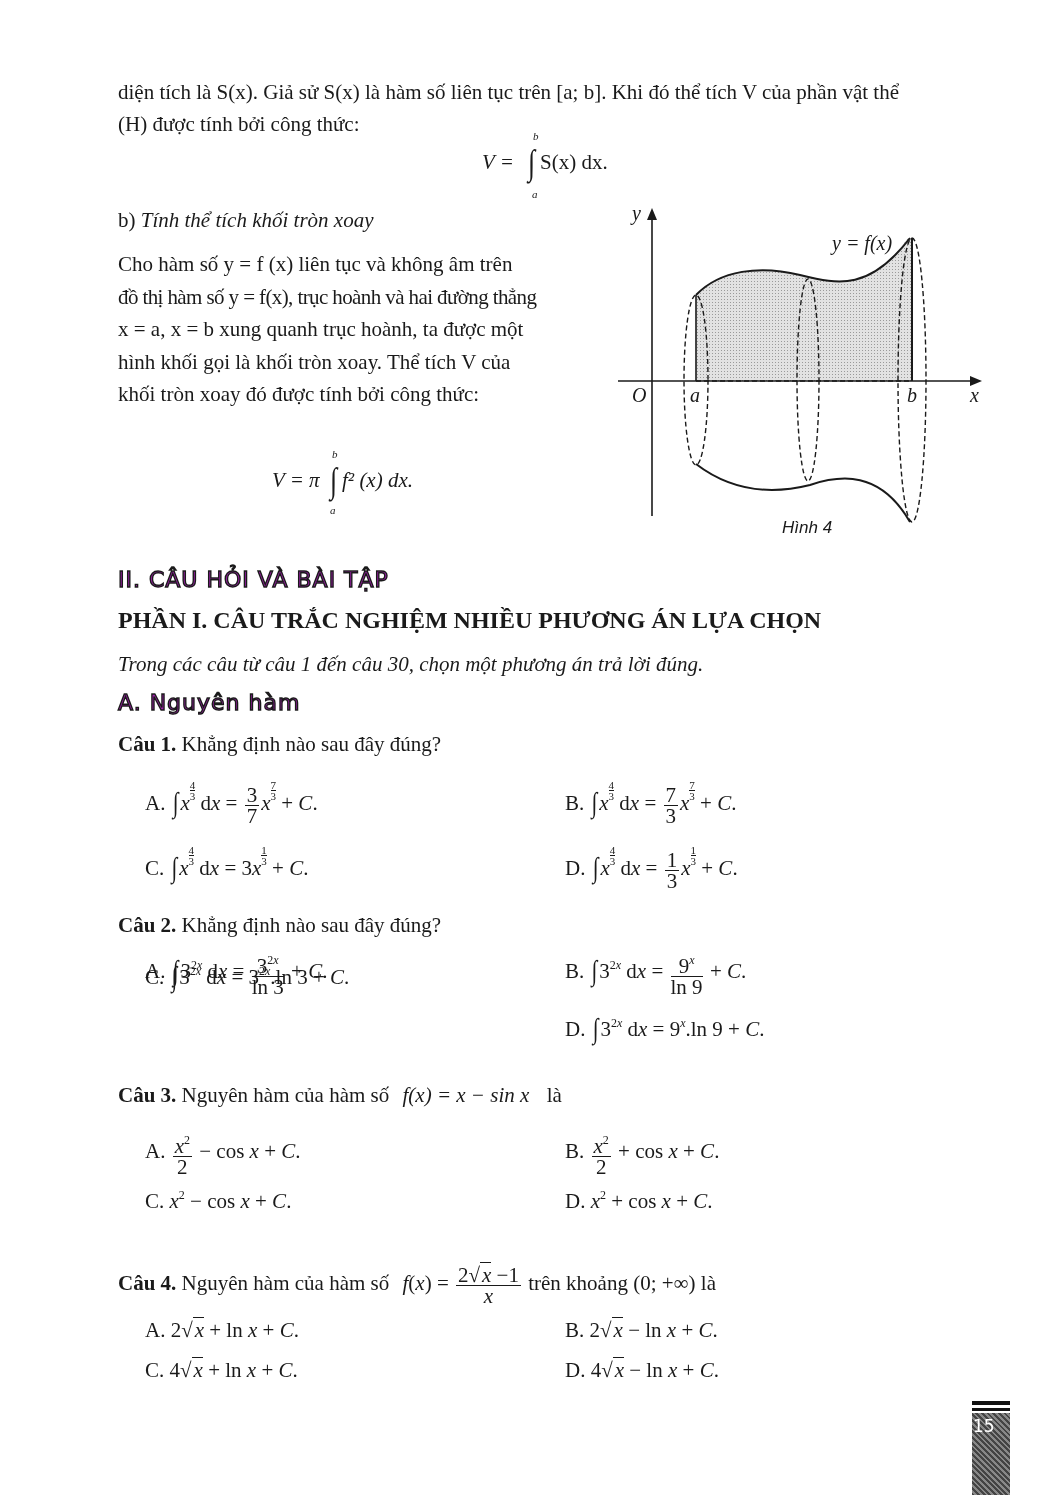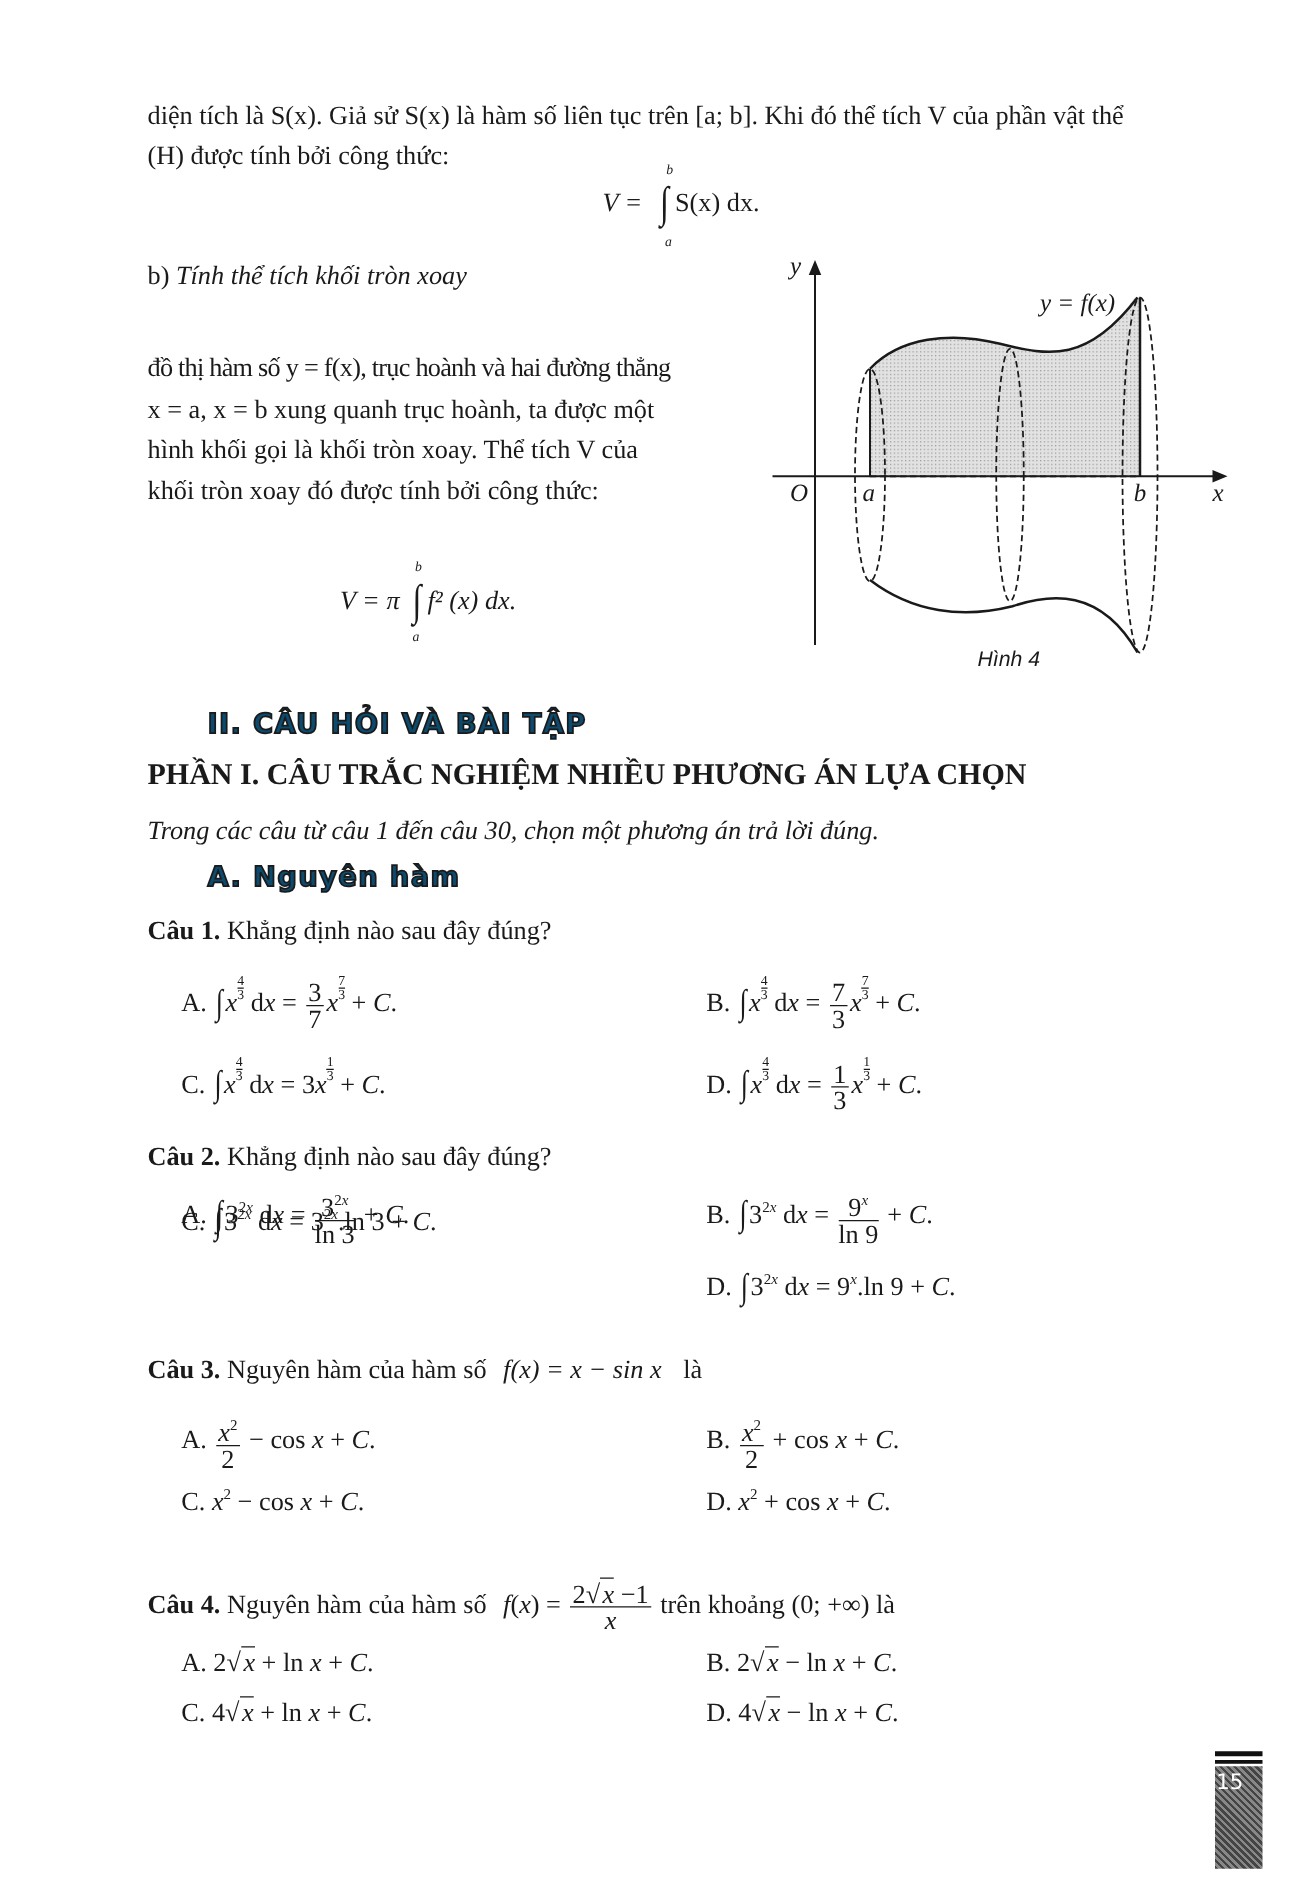--- a/index.html
+++ b/index.html
@@ -10,22 +10,22 @@
   i, .it { font-style: italic; }
   .int { display: inline-block; transform: scaleY(1.35); margin: 0 2px; }
   sup { font-size: 12px; vertical-align: 9px; }
   .frac { display: inline-block; vertical-align: middle; text-align: center; margin: 0 2px; }
   .frac > span { display: block; line-height: 20px; }
   .frac > .num { border-bottom: 1px solid #1a1a1a; padding: 0 2px; }
   .sfrac { display: inline-block; vertical-align: 10px; text-align: center; font-size: 11px; line-height: 10px; }
   .sfrac > span { display: block; }
   .sfrac > .num { border-bottom: 1px solid #1a1a1a; }
   .sqrt { border-top: 1px solid #1a1a1a; padding-left: 2px; }
-  .heading-outline { font-family: "DejaVu Sans", sans-serif; font-weight: bold; font-size: 22px;
-         color: #0c4a6e; -webkit-text-stroke: 1.4px #1a1a1a; letter-spacing: 1px; margin-left: 48px; }
+  .heading-outline { font-family: "DejaVu Sans", sans-serif; font-weight: normal; font-size: 22px;
+         color: #a21caf; -webkit-text-stroke: 1.4px #1a1a1a; letter-spacing: 1px; }
   .heading-part { font-family: "Liberation Serif", serif; font-weight: bold; font-size: 24px; }
   .subtitle { font-style: italic; font-size: 21px; }
   .qtitle b { font-weight: bold; }
   .opt { position: absolute; white-space: nowrap; }
   .limit { position: absolute; font-size: 11px; font-style: italic; }
   .page-badge { position: absolute; left: 972px; top: 1413px; width: 38px; height: 82px;
          background: repeating-linear-gradient(45deg,#444 0 2px,#888 2px 4px); }
   .page-num { position: absolute; left: 973px; top: 1416px; width: 16px; text-align: center;
          color: #fff; font-family: "DejaVu Sans", sans-serif; font-size: 17px; }
 </style>
@@ -40,21 +40,22 @@
   <span class="abs int" style="left:44px; top:18px; font-size:26px;">∫</span>
   <span class="abs" style="left:58px; top:20px;">S(x) dx.</span>
   <span class="limit" style="left:50px; top:58px;">a</span>
 </div>
 
 <div class="abs line" style="left:118px; top:208px;">
   <span>b)</span>
   <span class="it">Tính thể tích khối tròn xoay</span>
 </div>
 <div class="abs" style="left:118px; top:248px; width:472px; line-height:32.5px; text-align:justify;">
-  <div class="line" style="letter-spacing:-0.6px;margin-top:30px;">đồ thị hàm số y = f(x), trục hoành và hai đường thẳng</div>
+  <div class="line">Cho hàm số y = f (x) liên tục và không âm trên</div>
+  <div class="line" style="letter-spacing:-0.6px;">đồ thị hàm số y = f(x), trục hoành và hai đường thẳng</div>
   <div class="line">x = a, x = b xung quanh trục hoành, ta được một</div>
   <div class="line">hình khối gọi là khối tròn xoay. Thể tích V của</div>
   <div class="line">khối tròn xoay đó được tính bởi công thức:</div>
 </div>
 <div class="abs" style="left:272px; top:448px; width:180px; height:70px;">
   <span class="limit" style="left:60px; top:0px;">b</span>
   <span class="abs it" style="left:0; top:20px;">V = π</span>
   <span class="abs int" style="left:56px; top:18px; font-size:26px;">∫</span>
   <span class="abs it" style="left:70px; top:20px;">f² (x) dx.</span>
   <span class="limit" style="left:58px; top:56px;">a</span>

